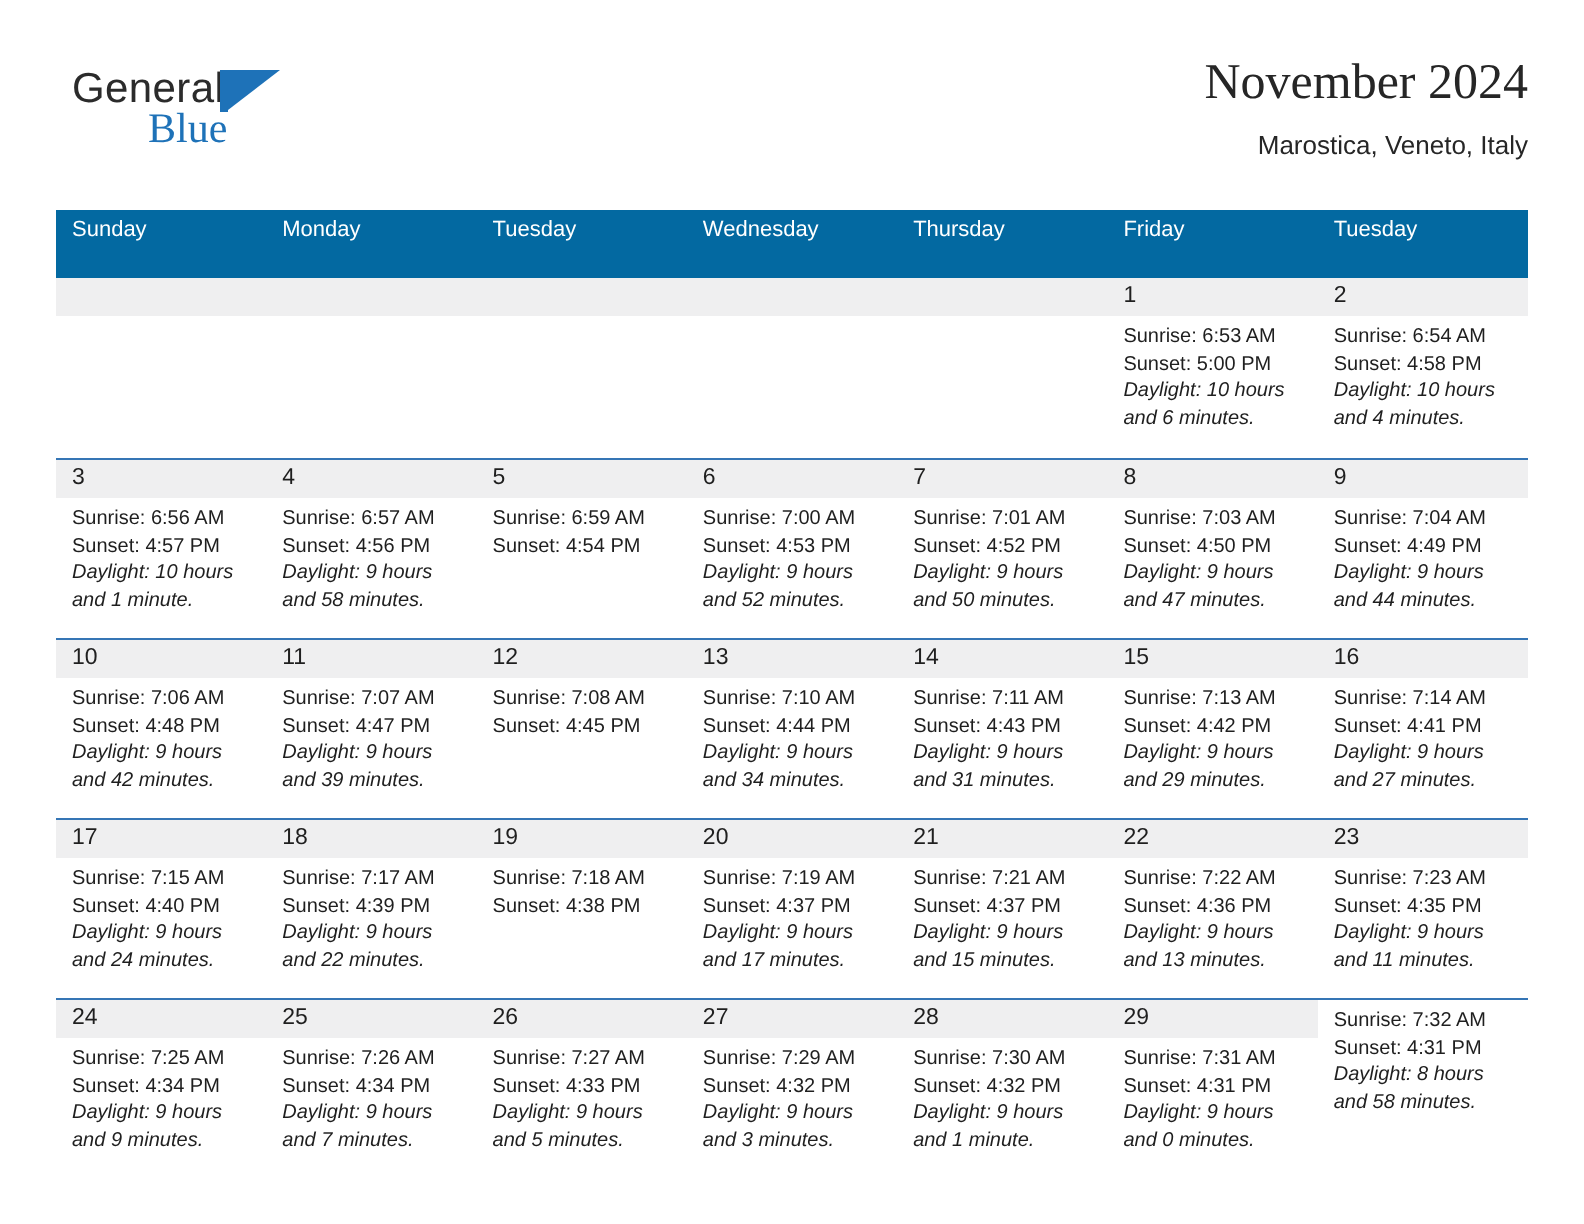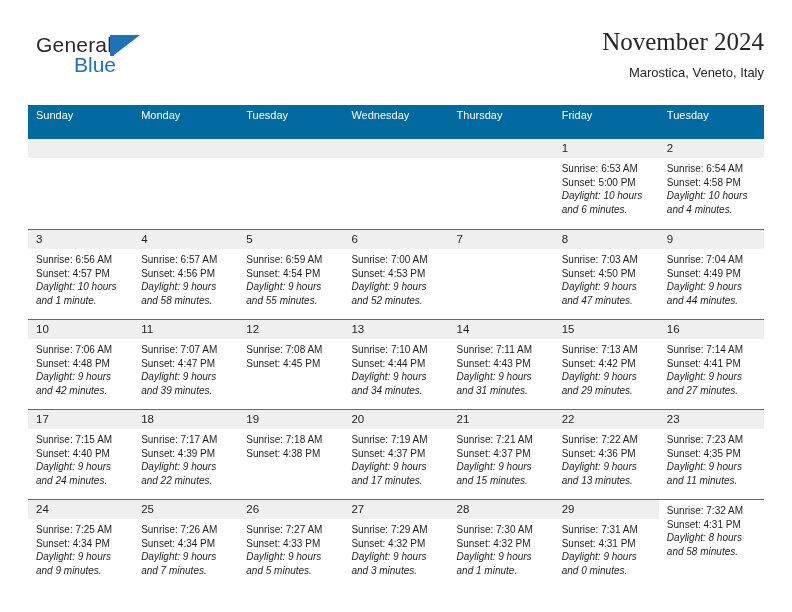--- a/index.html
+++ b/index.html
@@ -71,21 +71,21 @@
     height: 21px;
     background: #1e72b8;
   }
   .brand-blue {
     position: absolute;
     left: 38px;
     top: 20px;
     font-size: 21px;
     color: #1e72b8;
     line-height: 1;
-    font-family: Liberation Sans, sans-serif;
+    font-family: Liberation Serif, serif;
   }
 
   .title-block {
     position: absolute;
     right: 0;
     top: 0;
     text-align: right;
   }
   .cal-title {
     font-size: 25px;
@@ -276,37 +276,41 @@
               <div class="wrapline">Daylight: 9 hours and 58 minutes.</div>
             </div>
           </div>
           <div class="cell">
             <div class="daynum-strip">
               <span class="daynum">5</span>
             </div>
             <div class="cell-body">
               <div>Sunrise: 6:59 AM</div>
               <div>Sunset: 4:54 PM</div>
-              <div class="wrapline">Daylight: 9 hours and 55 minutes.</div>
             </div>
           </div>
           <div class="cell">
             <div class="daynum-strip">
               <span class="daynum">6</span>
             </div>
             <div class="cell-body">
               <div>Sunrise: 7:00 AM</div>
               <div>Sunset: 4:53 PM</div>
               <div class="wrapline">Daylight: 9 hours and 52 minutes.</div>
             </div>
           </div>
           <div class="cell">
             <div class="daynum-strip">
               <span class="daynum">7</span>
             </div>
+            <div class="cell-body">
+              <div>Sunrise: 7:01 AM</div>
+              <div>Sunset: 4:52 PM</div>
+              <div class="wrapline">Daylight: 9 hours and 50 minutes.</div>
+            </div>
           </div>
           <div class="cell">
             <div class="daynum-strip">
               <span class="daynum">8</span>
             </div>
             <div class="cell-body">
               <div>Sunrise: 7:03 AM</div>
               <div>Sunset: 4:50 PM</div>
               <div class="wrapline">Daylight: 9 hours and 47 minutes.</div>
             </div>

